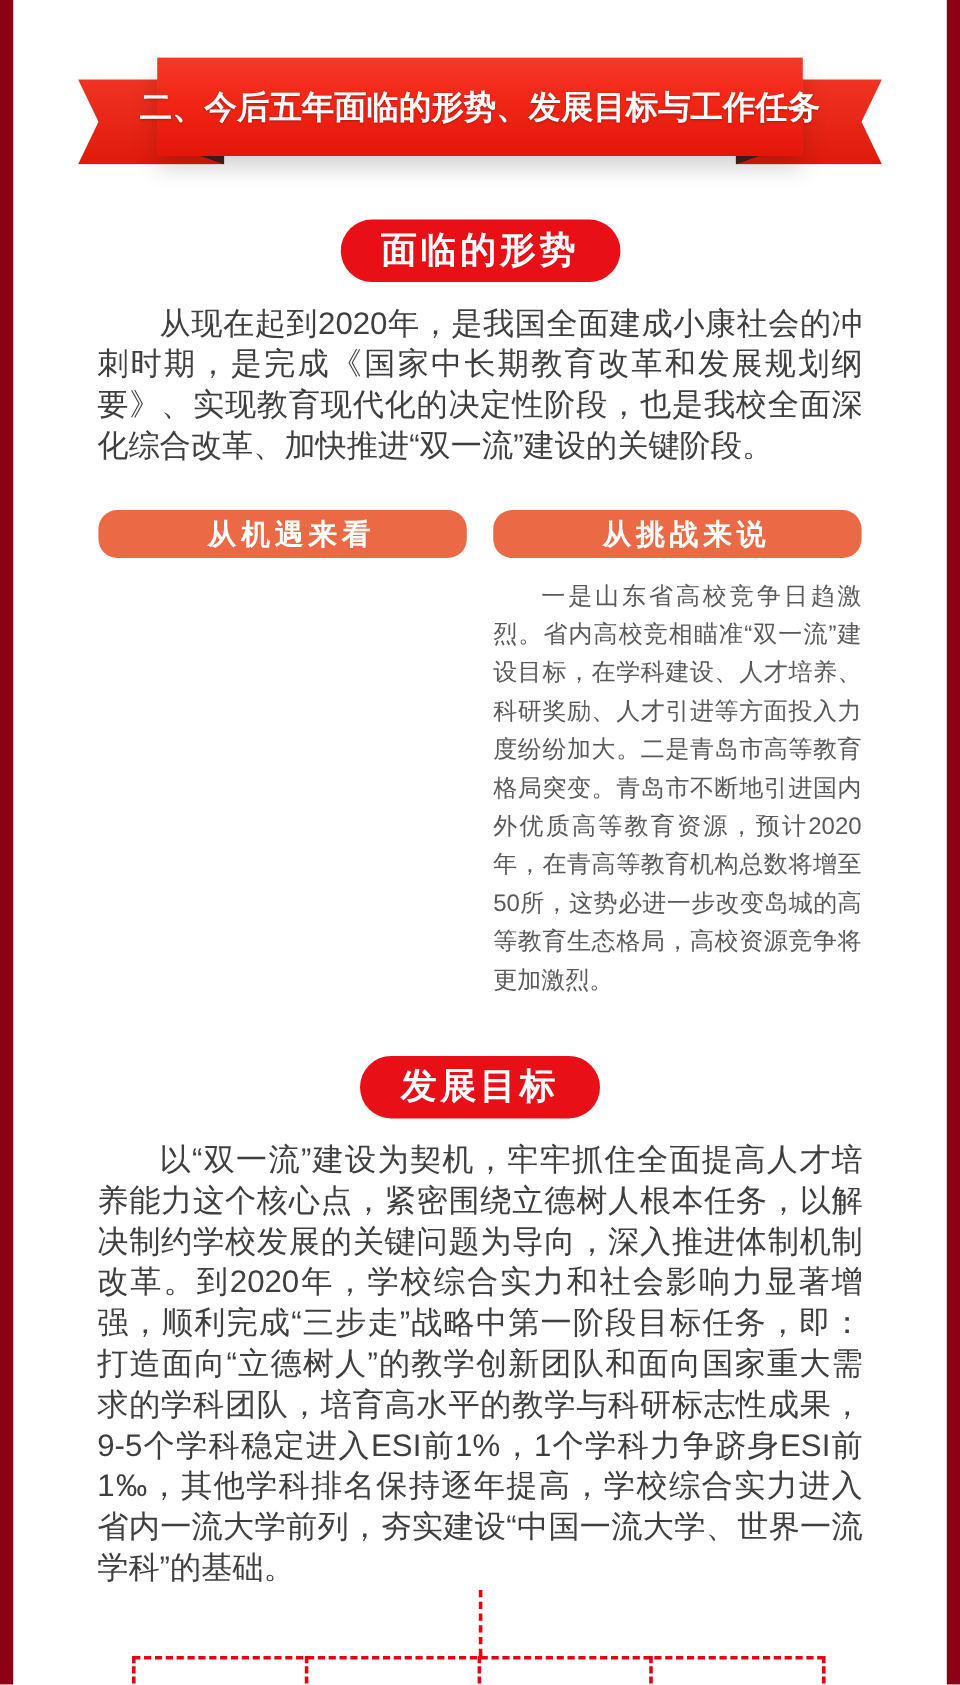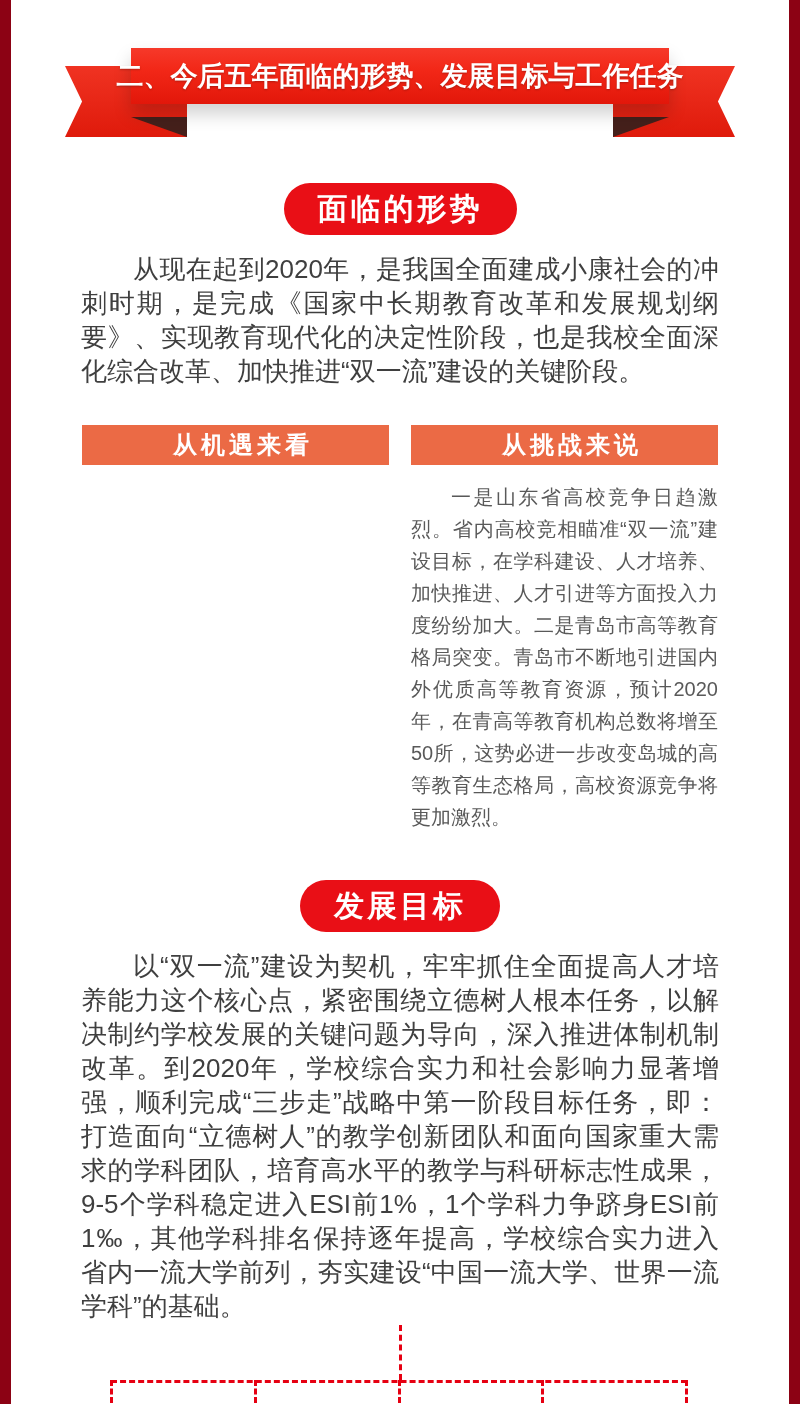--- a/index.html
+++ b/index.html
@@ -40,21 +40,21 @@
     position:absolute;top:66px;height:71px;width:122px;
     background:linear-gradient(180deg,#f03322 0%,#df1a0b 100%);
     filter:drop-shadow(0 6px 8px rgba(0,0,0,0.25));
   }
   .flap-left{left:64px;clip-path:polygon(0 0,100% 0,100% 100%,0 100%,14% 50%);}
   .flap-right{right:64px;clip-path:polygon(0 0,100% 0,86% 50%,100% 100%,0 100%);}
   .fold{position:absolute;top:117px;width:56px;height:20px;background:var(--ribbon-fold-brown);z-index:2;}
   .fold-left{left:130px;clip-path:polygon(0 0,100% 0,100% 100%);}
   .fold-right{right:130px;clip-path:polygon(0 0,100% 0,0 100%);}
   .band{
-    position:absolute;left:130px;right:130px;top:48px;height:56px;
+    position:absolute;left:130px;right:130px;top:48px;height:82px;
     background:linear-gradient(180deg,#f6392a 0%,var(--ribbon-red) 40%,var(--ribbon-red-dark) 100%);
     display:flex;align-items:center;justify-content:center;
     box-shadow:0 10px 18px rgba(0,0,0,0.18);
     z-index:3;
   }
   .band-title{
     color:#ffffff;font-size:27px;font-weight:bold;letter-spacing:0px;
     white-space:nowrap;text-shadow:0 1px 2px rgba(0,0,0,0.25);
   }
 
@@ -83,21 +83,21 @@
   }
 
   
   .columns{
     width:636px;margin:37px auto 0;
     display:flex;gap:22px;
   }
   .col{flex:1;min-width:0;}
   .col-header{
     background:var(--panel-header-orange);
-    color:#fff;border-radius:0;
+    color:#fff;border-radius:16px;
     height:40px;display:flex;align-items:center;justify-content:center;
     font-family:"DejaVu Serif","Liberation Serif",serif;
     font-weight:bold;font-size:24px;letter-spacing:4px;padding-left:15px;
   }
   .col-text{
     margin-top:16px;
     font-size:20px;line-height:32px;color:var(--body-text);
     text-align:justify;text-indent:2em;
   }
   .col-text.challenge{color:var(--challenge-text);}
@@ -137,21 +137,21 @@
       <span>面临的形势</span>
     </div>
     <p class="para">从现在起到2020年，是我国全面建成小康社会的冲刺时期，是完成《国家中长期教育改革和发展规划纲要》、实现教育现代化的决定性阶段，也是我校全面深化综合改革、加快推进“双一流”建设的关键阶段。</p>
 
     <div class="columns">
       <section class="col">
         <div class="col-header">从机遇来看</div>
       </section>
       <section class="col">
         <div class="col-header">从挑战来说</div>
-        <p class="col-text challenge">一是山东省高校竞争日趋激烈。省内高校竞相瞄准“双一流”建设目标，在学科建设、人才培养、加快推进、人才引进等方面投入力度纷纷加大。二是青岛市高等教育格局突变。青岛市不断地引进国内外优质高等教育资源，预计2020年，在青高等教育机构总数将增至50所，这势必进一步改变岛城的高等教育生态格局，高校资源竞争将更加激烈。</p>
+        <p class="col-text challenge">一是山东省高校竞争日趋激烈。省内高校竞相瞄准“双一流”建设目标，在学科建设、人才培养、科研奖励、人才引进等方面投入力度纷纷加大。二是青岛市高等教育格局突变。青岛市不断地引进国内外优质高等教育资源，预计2020年，在青高等教育机构总数将增至50所，这势必进一步改变岛城的高等教育生态格局，高校资源竞争将更加激烈。</p>
       </section>
     </div>
 
     <div class="pill pill-goal">
       <span>发展目标</span>
     </div>
     <p class="para">以“双一流”建设为契机，牢牢抓住全面提高人才培养能力这个核心点，紧密围绕立德树人根本任务，以解决制约学校发展的关键问题为导向，深入推进体制机制改革。到2020年，学校综合实力和社会影响力显著增强，顺利完成“三步走”战略中第一阶段目标任务，即：打造面向“立德树人”的教学创新团队和面向国家重大需求的学科团队，培育高水平的教学与科研标志性成果，9-5个学科稳定进入ESI前1%，1个学科力争跻身ESI前1‰，其他学科排名保持逐年提高，学校综合实力进入省内一流大学前列，夯实建设“中国一流大学、世界一流学科”的基础。</p>
 
 
     <div class="tree">

